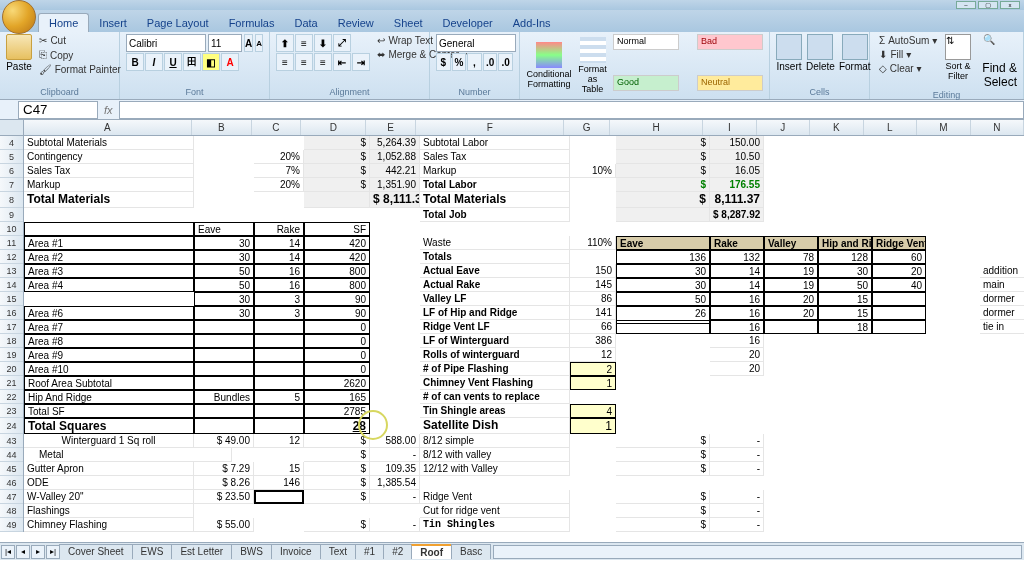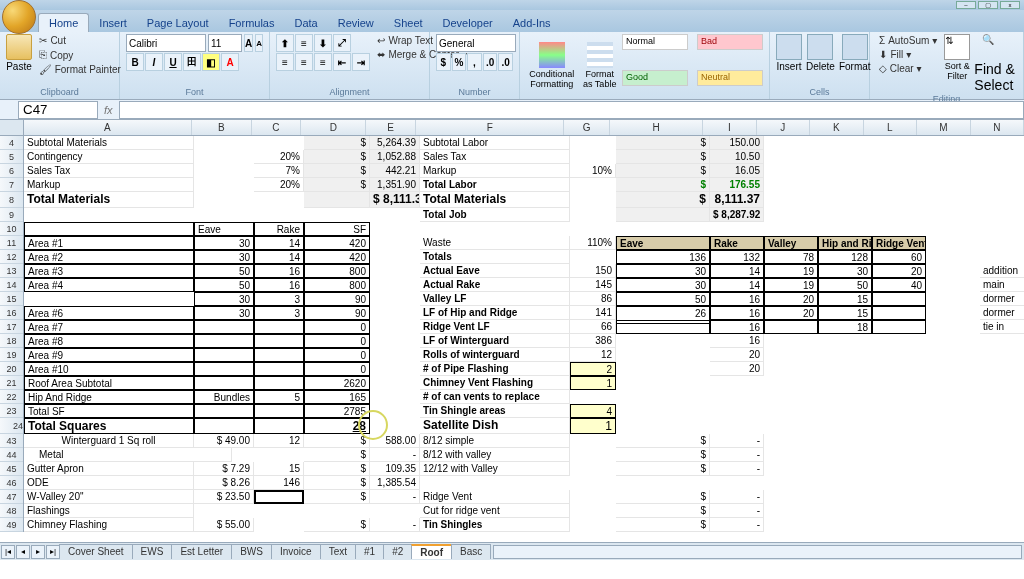--- a/index.html
+++ b/index.html
@@ -22,21 +22,21 @@
 .rgroup { border-right: 1px solid #b8d0e0; padding: 2px 6px; display: flex; flex-direction: column; justify-content: space-between; }
 .rgroup-label { text-align: center; color: #5b7a99; font-size: 9px; padding-top:1px; }
 .rgroup-body { display: flex; gap: 4px; flex:1; }
 .rcol { display: flex; flex-direction: column; gap: 1px; }
 .rbtn { display: flex; align-items: center; gap: 3px; padding: 1px 3px; color: #333; white-space:nowrap; }
 .ricon-lg { width: 26px; height: 26px; display:inline-block; margin:0 auto; }
 .paste-icon { background: linear-gradient(#f7e7b8,#e7c060); border:1px solid #c8a040; border-radius:2px; }
 .select-combo { height:18px; border:1px solid #9ab; background:#fff; font-size:10px; padding:0 2px; }
 .font-combo { width:80px; } .size-combo { width:34px; }
 .fmtbtn { width:18px; height:18px; border:1px solid #b8d0e0; background:#eaf2fa; display:inline-flex; align-items:center; justify-content:center; font-size:10px; font-weight:bold; }
-.styles-box { display:grid; grid-template-columns: repeat(2, 66px); gap:9px; }
+.styles-box { display:grid; grid-template-columns: repeat(2, 66px); gap:18px; }
 .style-cell { height:16px; border:1px solid #ccc; font-size:9px; padding:1px 3px; background:#fff; }
 .style-cell.bad { color:#9c0006; background:#ffc7ce; }
 .style-cell.good{ color:#006100; background:#c6efce; }
 .style-cell.neutral{ color:#9c6500; background:#ffeb9c;}
 
 
 .fbar { height: 20px; background: #e8f1fa; border-bottom: 1px solid #9ab; display: flex; align-items: center; font-size: 11px; }
 .namebox { width: 80px; height: 18px; border: 1px solid #9ab; background: #fff; margin-left: 18px; padding: 0 4px; }
 .fx { padding: 0 6px; color: #777; font-style: italic; }
 .formula-input { flex:1; height:18px; border:1px solid #9ab; background:#fff; }
@@ -224,21 +224,21 @@
         <div class="rbtn">⬇ <span>Fill</span> ▾</div>
         <div class="rbtn">◇ <span>Clear</span> ▾</div>
       </div>
       <div class="rcol" style="align-items:center">
           <span class="ricon-lg" style="background:#fff;border:1px solid #999">⇅</span>
           <span style="font-size:9px;text-align:center">Sort &amp;
 Filter</span>
         </div>
       <div class="rcol" style="align-items:center">
           <span class="ricon-lg">🔍</span>
-          <span style="font-size:14px;text-align:left">Find &amp;
+          <span style="font-size:12px;text-align:right">Find &amp;
 Select</span>
         </div>
     </div>
     <div class="rgroup-label">Editing</div>
   </div>
 </div>
 
 <div class="fbar">
   <input class="namebox" value="C47" style="">
   <span class="fx">fx</span>
@@ -277,21 +277,21 @@
       <div class="rowhead" style="height: 14px; line-height: 14px;">14</div>
       <div class="rowhead" style="height: 14px; line-height: 14px;">15</div>
       <div class="rowhead" style="height: 14px; line-height: 14px;">16</div>
       <div class="rowhead" style="height: 14px; line-height: 14px;">17</div>
       <div class="rowhead" style="height: 14px; line-height: 14px;">18</div>
       <div class="rowhead" style="height: 14px; line-height: 14px;">19</div>
       <div class="rowhead" style="height: 14px; line-height: 14px;">20</div>
       <div class="rowhead" style="height: 14px; line-height: 14px;">21</div>
       <div class="rowhead" style="height: 14px; line-height: 14px;">22</div>
       <div class="rowhead" style="height: 14px; line-height: 14px;">23</div>
-      <div class="rowhead" style="height: 16px; line-height: 16px; text-align: right;">24</div>
+      <div class="rowhead" style="height: 16px; line-height: 16px;">24</div>
       <div class="rowhead" style="height: 14px; line-height: 14px;">43</div>
       <div class="rowhead" style="height: 14px; line-height: 14px;">44</div>
       <div class="rowhead" style="height: 14px; line-height: 14px;">45</div>
       <div class="rowhead" style="height: 14px; line-height: 14px;">46</div>
       <div class="rowhead" style="height: 14px; line-height: 14px;">47</div>
       <div class="rowhead" style="height: 14px; line-height: 14px;">48</div>
       <div class="rowhead" style="height: 14px; line-height: 14px;">49</div>
     </div>
   <div class="cells" id="cells">
       <div class="cell " style="left: 0px; top: 0px; width: 170px; height: 14px; line-height: 13px;">Subtotal Materials</div>
@@ -489,21 +489,21 @@
       <div class="cell r " style="left: 686px; top: 312px; width: 54px; height: 14px; line-height: 13px;">-</div>
       <div class="cell " style="left: 396px; top: 326px; width: 150px; height: 14px; line-height: 13px;">12/12 with Valley</div>
       <div class="cell r " style="left: 592px; top: 326px; width: 94px; height: 14px; line-height: 13px;">$</div>
       <div class="cell r " style="left: 686px; top: 326px; width: 54px; height: 14px; line-height: 13px;">-</div>
       <div class="cell " style="left: 396px; top: 354px; width: 150px; height: 14px; line-height: 13px;">Ridge Vent</div>
       <div class="cell r " style="left: 592px; top: 354px; width: 94px; height: 14px; line-height: 13px;">$</div>
       <div class="cell r " style="left: 686px; top: 354px; width: 54px; height: 14px; line-height: 13px;">-</div>
       <div class="cell " style="left: 396px; top: 368px; width: 150px; height: 14px; line-height: 13px;">Cut for ridge vent</div>
       <div class="cell r " style="left: 592px; top: 368px; width: 94px; height: 14px; line-height: 13px;">$</div>
       <div class="cell r " style="left: 686px; top: 368px; width: 54px; height: 14px; line-height: 13px;">-</div>
-      <div class="cell b " style="left: 396px; top: 382px; width: 150px; height: 14px; line-height: 13px;">Tin Shingles</div>
+      <div class="cell b " style="left: 396px; top: 382px; width: 150px; height: 14px; line-height: 13px; font-family: Liberation Mono, monospace;">Tin Shingles</div>
       <div class="cell r " style="left: 592px; top: 382px; width: 94px; height: 14px; line-height: 13px;">$</div>
       <div class="cell r " style="left: 686px; top: 382px; width: 54px; height: 14px; line-height: 13px;">-</div>
       <div class="cell bd-all" style="left: 848px; top: 156px; width: 54px; height: 14px; line-height: 13px;"></div>
       <div class="cell bd-all" style="left: 848px; top: 170px; width: 54px; height: 14px; line-height: 13px;"></div>
       <div class="cell bd-all" style="left: 592px; top: 184px; width: 94px; height: 14px; line-height: 13px;"></div>
       <div class="cell bd-all" style="left: 740px; top: 184px; width: 54px; height: 14px; line-height: 13px;"></div>
       <div class="cell bd-all" style="left: 848px; top: 184px; width: 54px; height: 14px; line-height: 13px;"></div>
       <div class="cell selected" style="left: 230px; top: 354px; width: 50px; height: 14px; line-height: 13px; z-index: 5;"></div>
     </div>
   <div class="hlcircle" style="top:290px;left:358px"></div>

